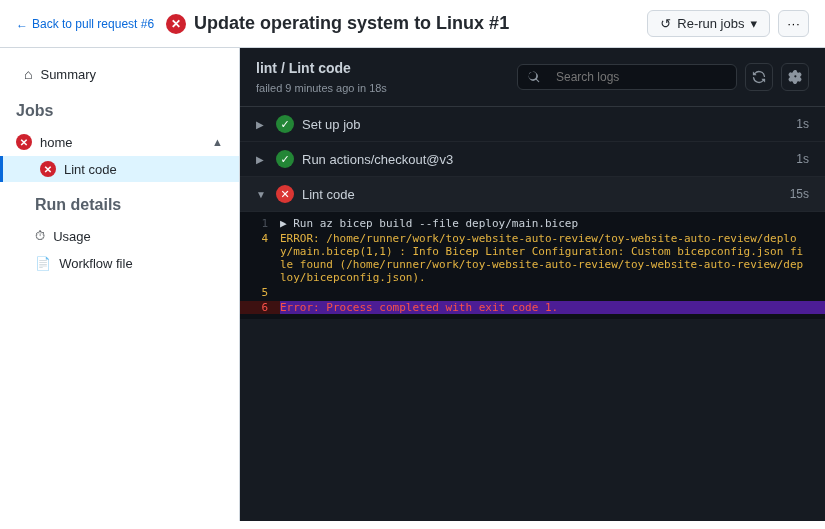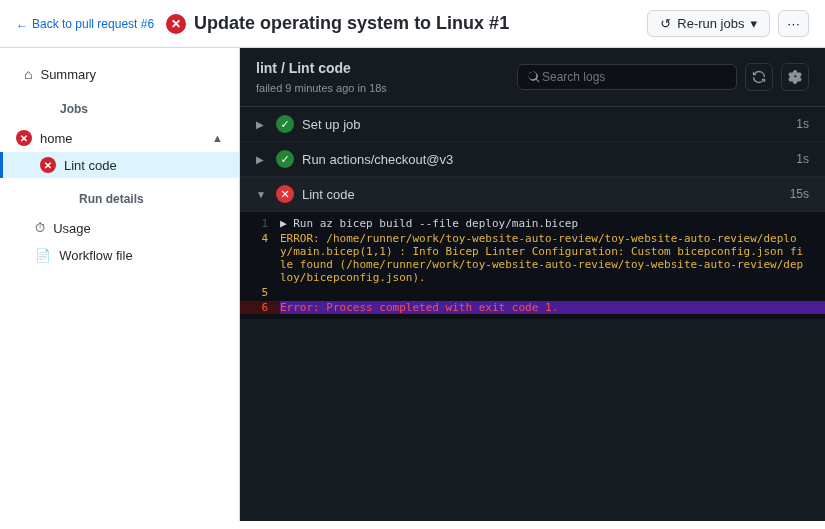--- a/index.html
+++ b/index.html
@@ -105,25 +105,24 @@
       cursor: pointer;
       border-radius: 6px;
       margin: 0 8px;
       color: #24292f;
     }
     .sidebar-label {
       font-size: 13px;
     }
     .sidebar-section-header {
       padding: 6px 16px;
-      font-size: 12px;
+      font-size: 16px;
       color: #57606a;
       font-weight: 600;
       margin-bottom: 2px;
-      margin-left: 44px;
     }
     .sidebar-jobs-item {
       display: flex;
       align-items: center;
       justify-content: space-between;
       padding: 6px 16px;
       cursor: pointer;
     }
     .sidebar-jobs-item-left {
       display: flex;
@@ -204,21 +203,21 @@
       margin-top: 6px;
     }
     .log-header-right {
       display: flex;
       align-items: center;
       gap: 8px;
     }
     .search-box {
       display: flex;
       align-items: center;
-      gap: 2px;
+      gap: 16px;
       background: #0d1117;
       border: 1px solid #30363d;
       border-radius: 6px;
       padding: 5px 10px;
       width: 220px;
       justify-content: center;
     }
     .search-box input {
       background: transparent;
       border: none;

